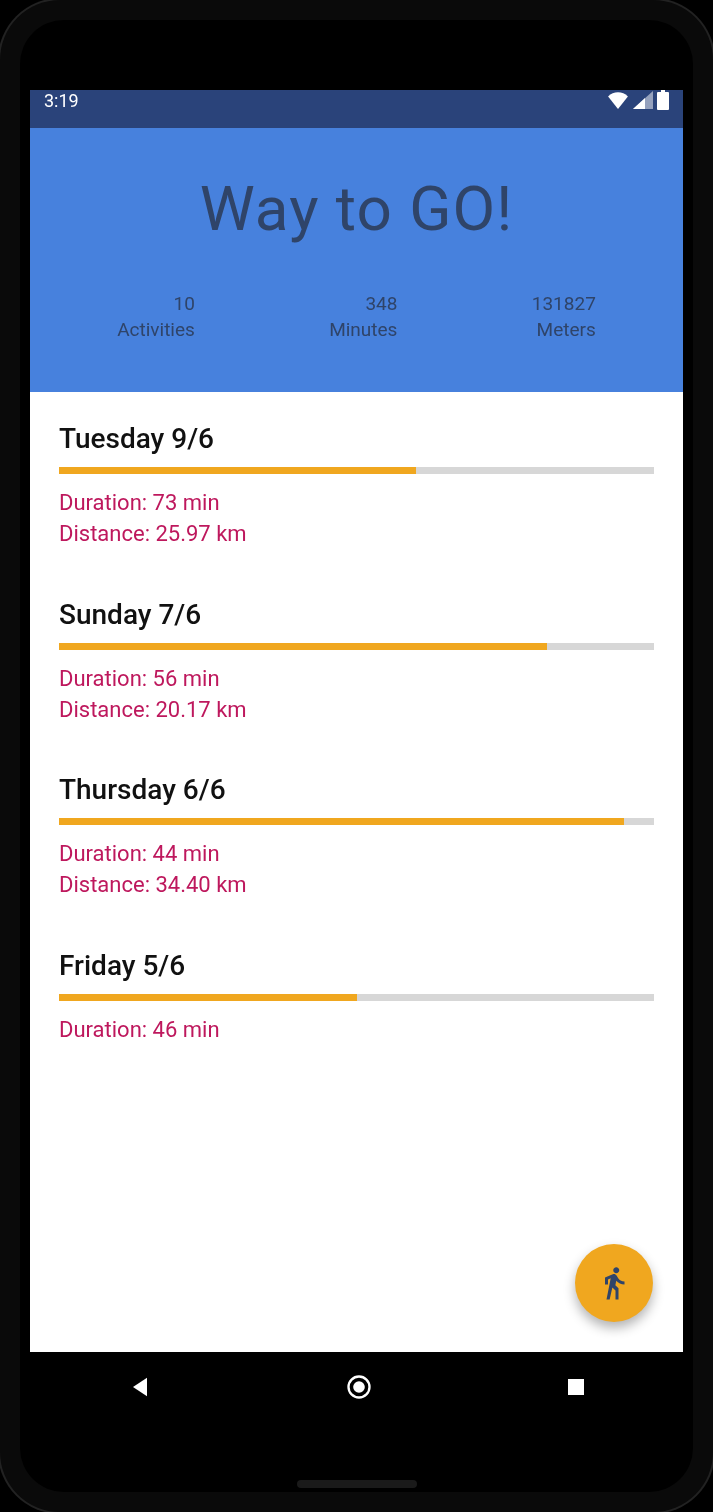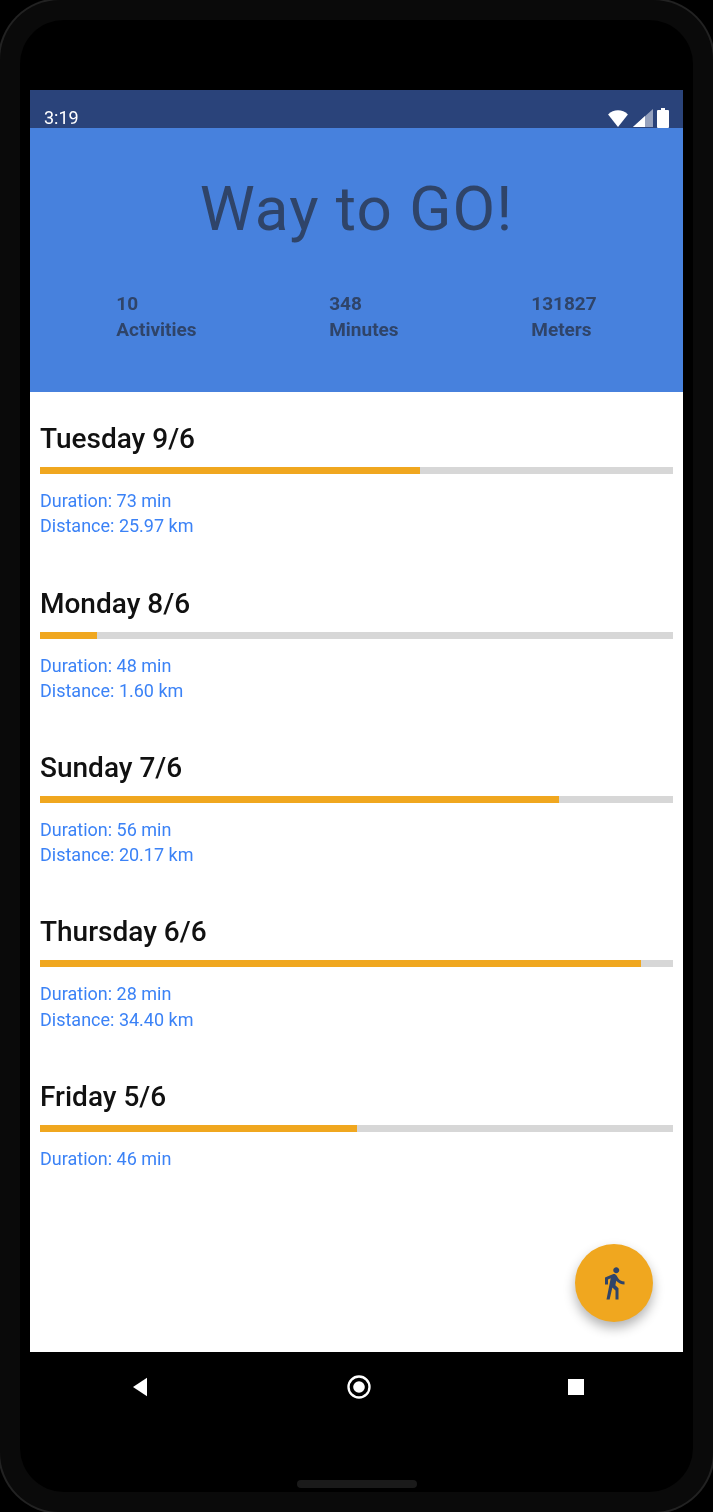--- a/index.html
+++ b/index.html
@@ -67,21 +67,21 @@
     position: relative;
     display: flex;
     flex-direction: column;
   }
   
   .status-bar {
     height: 38px;
     background: #2a437a;
     color: #fff;
     display: flex;
-    align-items: flex-end;
+    align-items: flex-start;
     padding: 0 14px;
     font-size: 18px;
     justify-content: space-between;
   }
   .status-right { display:flex; align-items:center; gap:4px; }
   .status-right svg { display:block; }
   
   .header {
     background: #4781dd;
     padding: 44px 20px 50px 20px;
@@ -93,27 +93,27 @@
     color: #2f4469;
     margin-bottom: 46px;
     letter-spacing: 1px;
   }
   .stats-row {
     display: flex;
     justify-content: space-around;
     color: #2f4469;
     font-size: 19px;
   }
-  .stat { text-align:left; line-height:1.35;font-weight:bold; }
+  .stat { text-align:right; line-height:1.35; }
   
   .list {
     flex: 1;
     overflow-y: auto;
     background: #fff;
-    padding: 0 10px;
+    padding: 0 29px;
   }
   .activity-card {
     padding-top: 30px;
     padding-bottom: 18px;
   }
   .activity-title {
     font-size: 28px;
     font-weight: 500;
     color: #111;
     margin-bottom: 12px;
@@ -124,22 +124,22 @@
     background: #d7d7d7;
     border-radius: 0;
     overflow: hidden;
     margin-bottom: 14px;
   }
   .progress-fill {
     height: 100%;
     background: #f0a71f;
   }
   .activity-meta {
-    color: #3b82f6;
-    font-size: 18px;
+    color: #be185d;
+    font-size: 22px;
     line-height: 1.4;
   }
   
   .fab {
     position: absolute;
     right: 30px;
     bottom: 100px;
     width: 78px;
     height: 78px;
     background: #f0a71f;
@@ -211,49 +211,39 @@
           <div class="activity-title">Tuesday 9/6</div>
           <div class="progress-track">
             <div class="progress-fill" style="width:60%"></div>
           </div>
           <div class="activity-meta">
             <div>Duration: 73 min</div>
             <div>Distance: 25.97 km</div>
           </div>
         </div>
 
-        <div class="activity-card">
-          <div class="activity-title">Monday 8/6</div>
-          <div class="progress-track">
-            <div class="progress-fill" style="width:9%"></div>
-          </div>
-          <div class="activity-meta">
-            <div>Duration: 48 min</div>
-            <div>Distance: 1.60 km</div>
-          </div>
-        </div>
 
         <div class="activity-card">
           <div class="activity-title">Sunday 7/6</div>
           <div class="progress-track">
             <div class="progress-fill" style="width:82%"></div>
           </div>
           <div class="activity-meta">
             <div>Duration: 56 min</div>
             <div>Distance: 20.17 km</div>
           </div>
         </div>
 
         <div class="activity-card">
           <div class="activity-title">Thursday 6/6</div>
           <div class="progress-track">
             <div class="progress-fill" style="width:95%"></div>
           </div>
           <div class="activity-meta">
-            <div>Duration: 28 min</div>
+            <div>Duration: 44 min</div>
             <div>Distance: 34.40 km</div>
           </div>
         </div>
 
         <div class="activity-card">
           <div class="activity-title">Friday 5/6</div>
           <div class="progress-track">
             <div class="progress-fill" style="width:50%"></div>
           </div>
           <div class="activity-meta">

